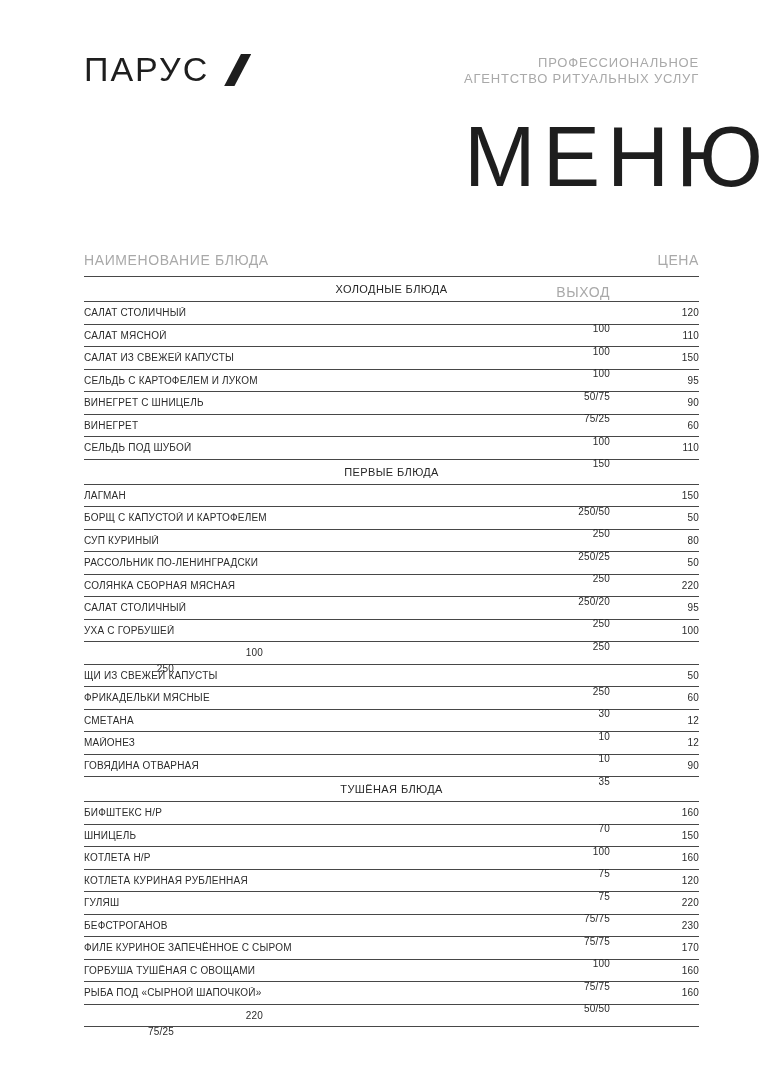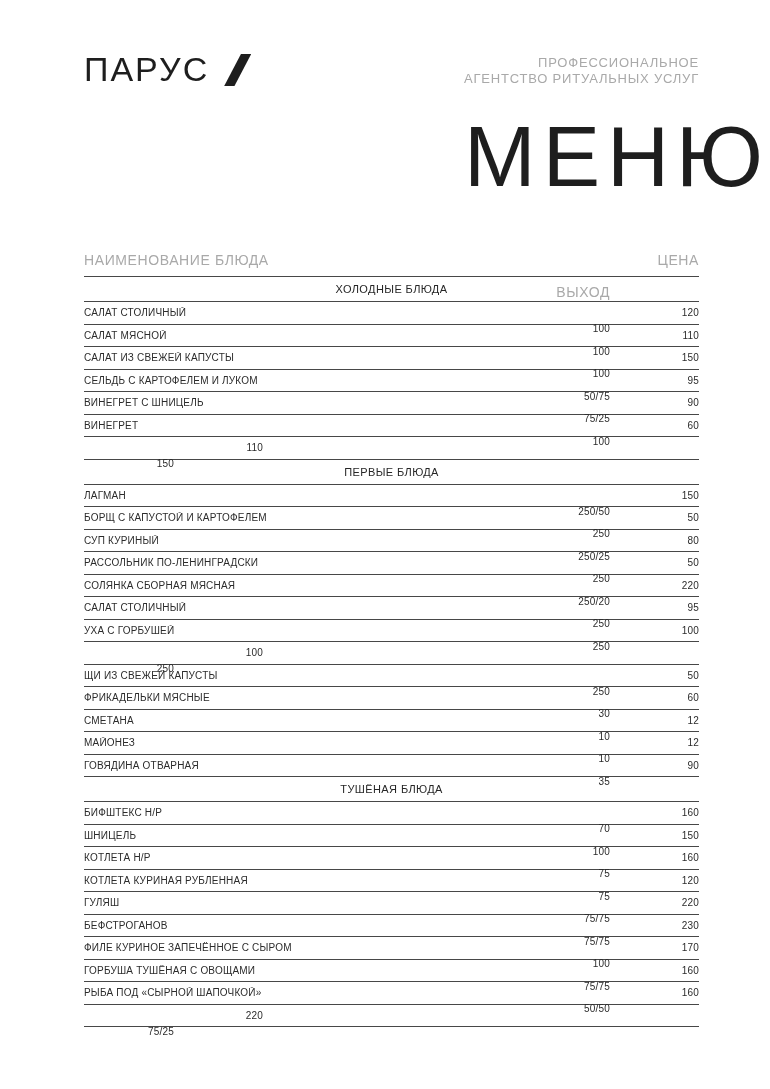--- a/index.html
+++ b/index.html
@@ -147,20 +147,21 @@
           <div class="c-name">ВИНЕГРЕТ С ШНИЦЕЛЬ</div>
           <div class="c-output">75/25</div>
           <div class="c-price">90</div>
         </div>
         <div class="row">
           <div class="c-name">ВИНЕГРЕТ</div>
           <div class="c-output">100</div>
           <div class="c-price">60</div>
         </div>
         <div class="row">
+          <div class="c-name">СЕЛЬДЬ ПОД ШУБОЙ</div>
           <div class="c-output">150</div>
           <div class="c-price">110</div>
         </div>
         <div class="section-row">ПЕРВЫЕ БЛЮДА</div>
         <div class="row">
           <div class="c-name">ЛАГМАН</div>
           <div class="c-output">250/50</div>
           <div class="c-price">150</div>
         </div>
         <div class="row">

